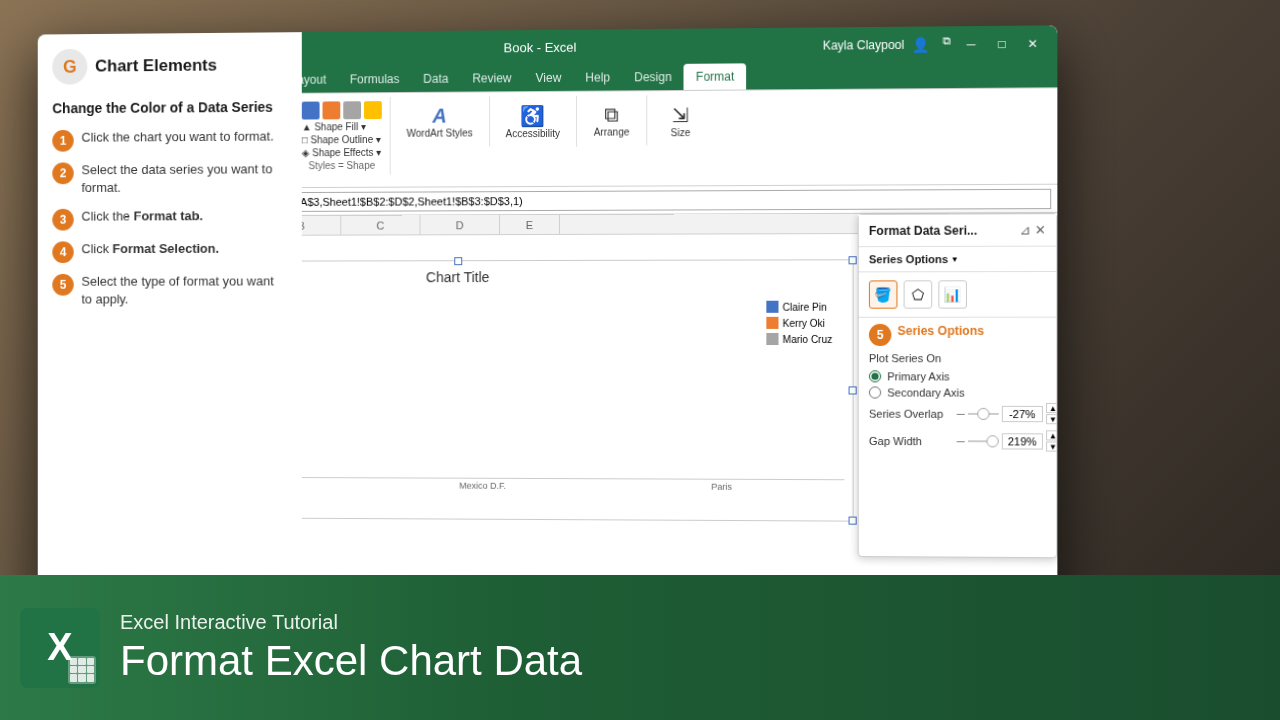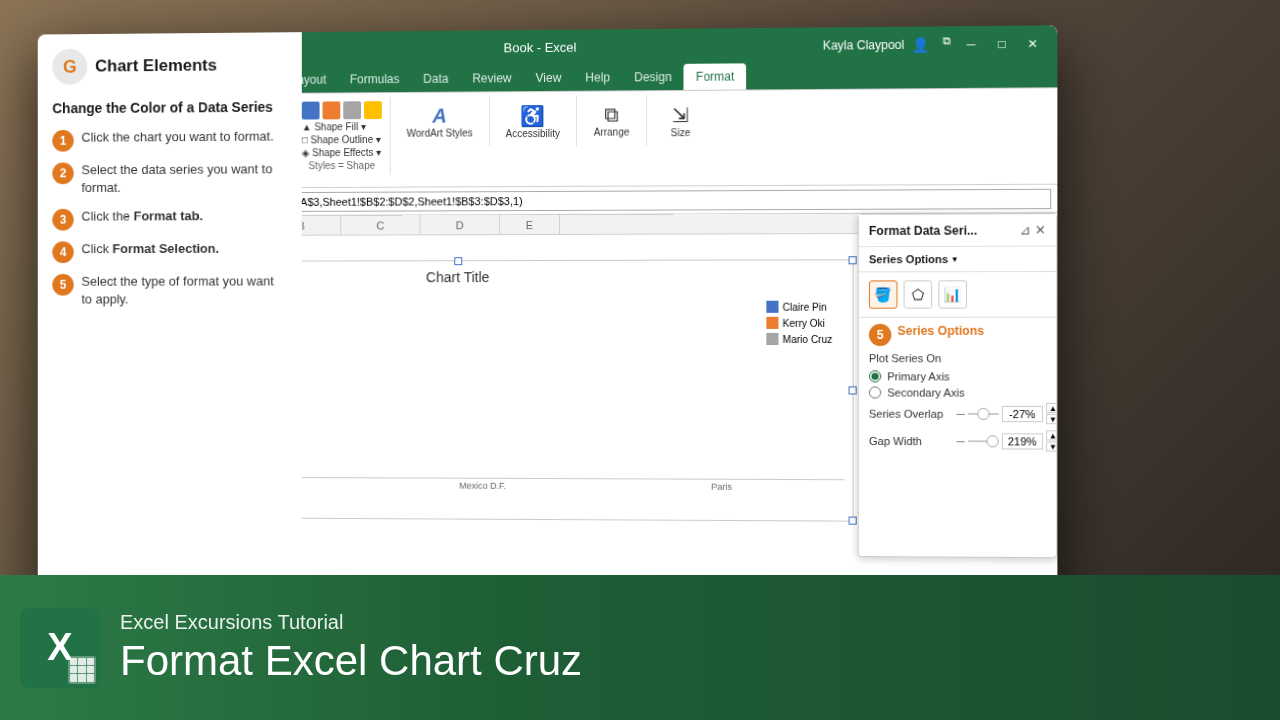--- a/index.html
+++ b/index.html
@@ -1000,16 +1000,16 @@
         <div class="grid-cell"></div>
         <div class="grid-cell"></div>
         <div class="grid-cell"></div>
         <div class="grid-cell"></div>
         <div class="grid-cell"></div>
         <div class="grid-cell"></div>
       </div>
     </div>
   </div>
   <div class="bottom-text">
-    <div class="bottom-subtitle">Excel Excursions Tutorial</div>
-    <div class="bottom-title">Format Excel Chart Cruz</div>
+    <div class="bottom-subtitle">Excel Interactive Tutorial</div>
+    <div class="bottom-title">Format Excel Chart Data</div>
   </div>
 </div>
 
 </body></html>

